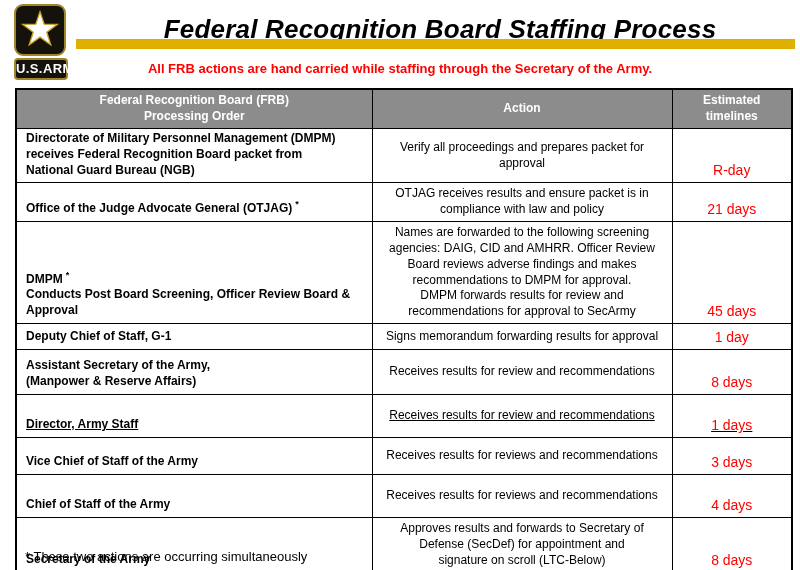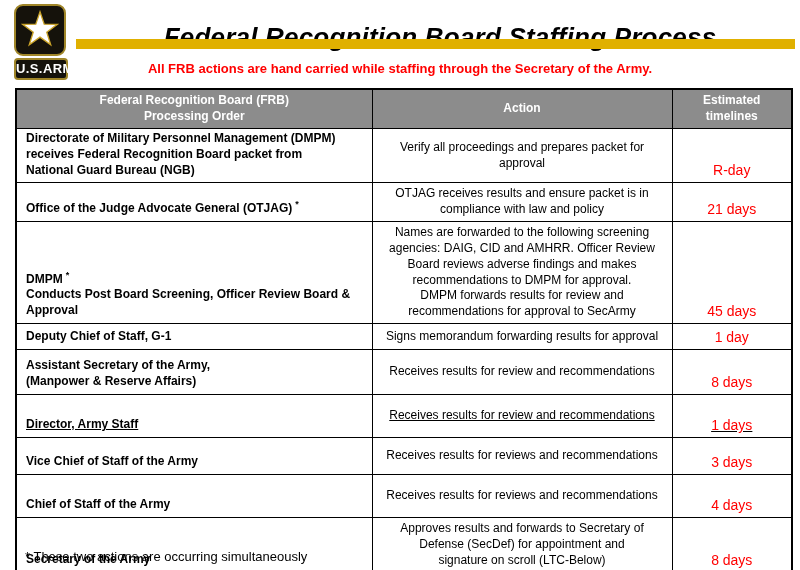--- a/index.html
+++ b/index.html
@@ -16,21 +16,21 @@
     display:flex; align-items:center; justify-content:center;
   }
   .logo-label {
     margin-top:2px; background:#15120b; color:#fff;
     border:2px solid #a08629; border-radius:4px;
     font-size:13px; font-weight:bold; text-align:center;
     padding:1px 0 2px 0; letter-spacing:.4px;
   }
   .gold-bar { position:absolute; left:76px; right:5px; top:39px; height:10px; background:var(--gold,#E0B000); }
   .title {
-    position:absolute; left:80px; right:0; top:6px; margin:16px;
+    position:absolute; left:80px; right:0; top:6px; margin:8px;
     font-size:26px; font-weight:bold; font-style:italic; text-align:center;
     letter-spacing:.2px;
   }
   .notice {
     position:absolute; left:0; right:0; top:61px;
     font-size:13px; font-weight:bold; color:var(--red,#FF0000);
     text-align:center; white-space:pre-line;
   }
 
   

